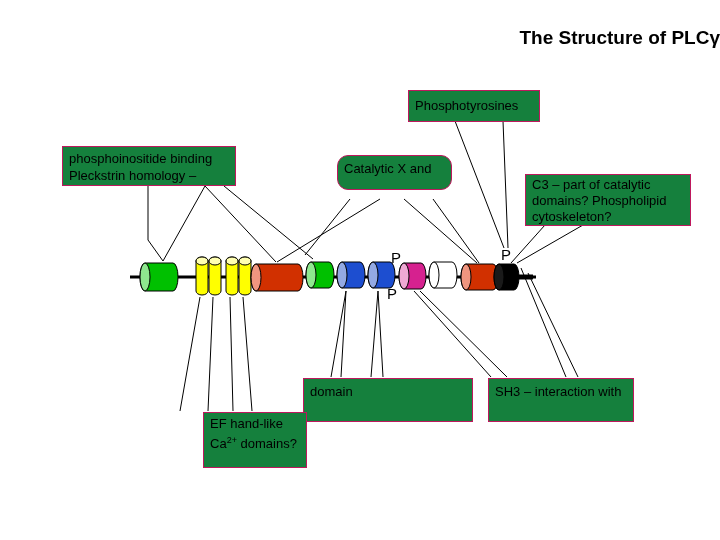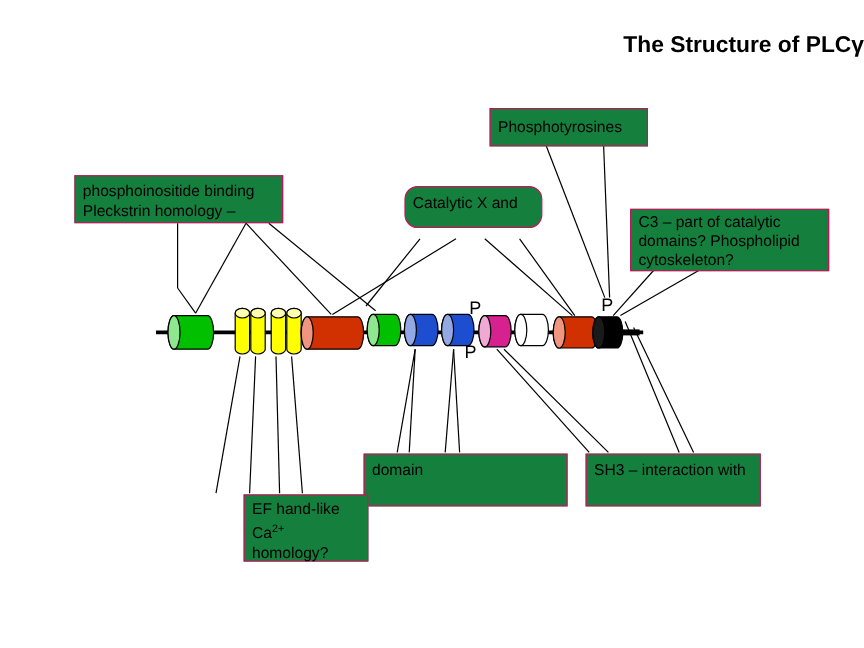--- a/index.html
+++ b/index.html
@@ -157,20 +157,20 @@
   <div class="callout" id="box-sh2">
     <div>domain</div>
   </div>
 
   <div class="callout" id="box-sh3">
     <div>SH3 – interaction with</div>
   </div>
 
   <div class="callout" id="box-ef">
     <div>EF hand-like</div>
-    <div><span>Ca</span><sup>2+</sup><span> homology?</span></div>
+    <div><span>Ca</span><sup>2+</sup><span> domains?</span></div>
   </div>
 
   <div class="p-label" id="p-label-top">P</div>
   <div class="p-label" id="p-label-bottom">P</div>
   <div class="p-label" id="p-label-right">P</div>
 
 </div>
 
 </body></html>

